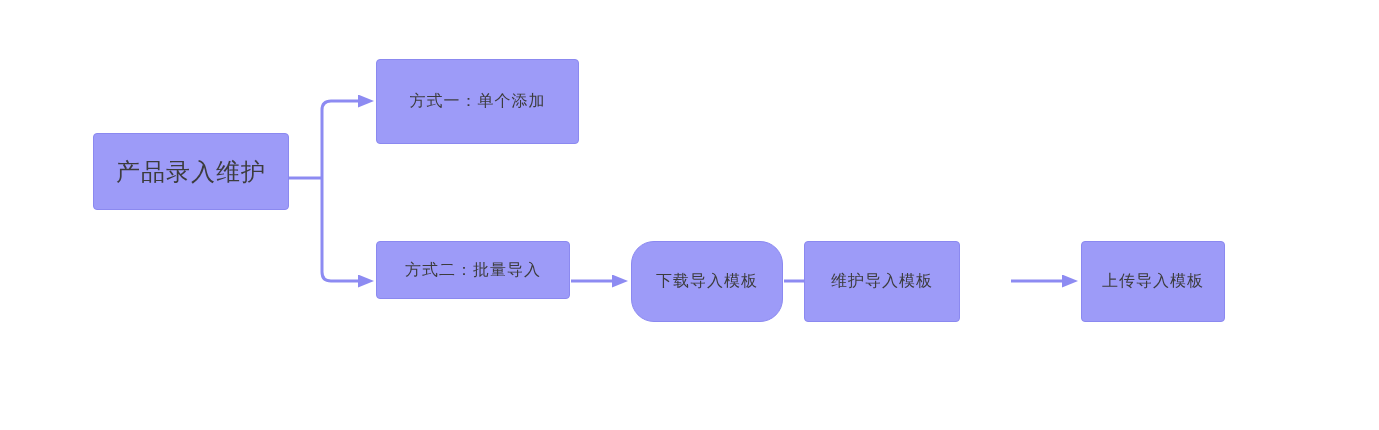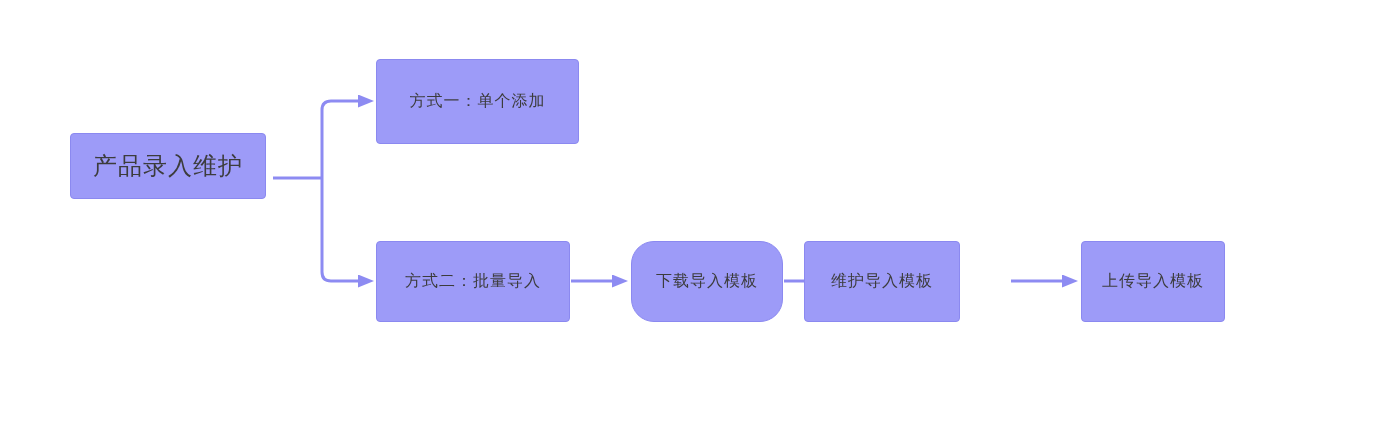--- a/index.html
+++ b/index.html
@@ -43,23 +43,23 @@
     align-items: center;
     justify-content: center;
     color: var(--text);
     font-size: 16px;
     letter-spacing: 1px;
     white-space: nowrap;
     cursor: default;
   }
   .node.root { font-size: 24px; letter-spacing: 1px; }
   
-  .n-root     { left: 70px;   top: 133px; width: 196px; height: 66px; }
+  .n-root     { left: 93px;   top: 133px; width: 196px; height: 77px; }
   .n-method1  { left: 376px;  top: 59px;  width: 203px; height: 85px; }
-  .n-method2  { left: 376px;  top: 241px; width: 194px; height: 81px; align-items: center; }
+  .n-method2  { left: 376px;  top: 241px; width: 194px; height: 58px; align-items: center; }
   .n-download { left: 631px;  top: 241px; width: 152px; height: 81px; border-radius: 23px; }
   .n-maintain { left: 804px;  top: 241px; width: 156px; height: 81px; }
   .n-upload   { left: 1081px; top: 241px; width: 144px; height: 81px; justify-content: center; }
 </style>
 </head>
 <body>
 
 <div class="canvas">
 
   <svg class="edges" width="1379" height="430" viewBox="0 0 1379 430" xmlns="http://www.w3.org/2000/svg">

